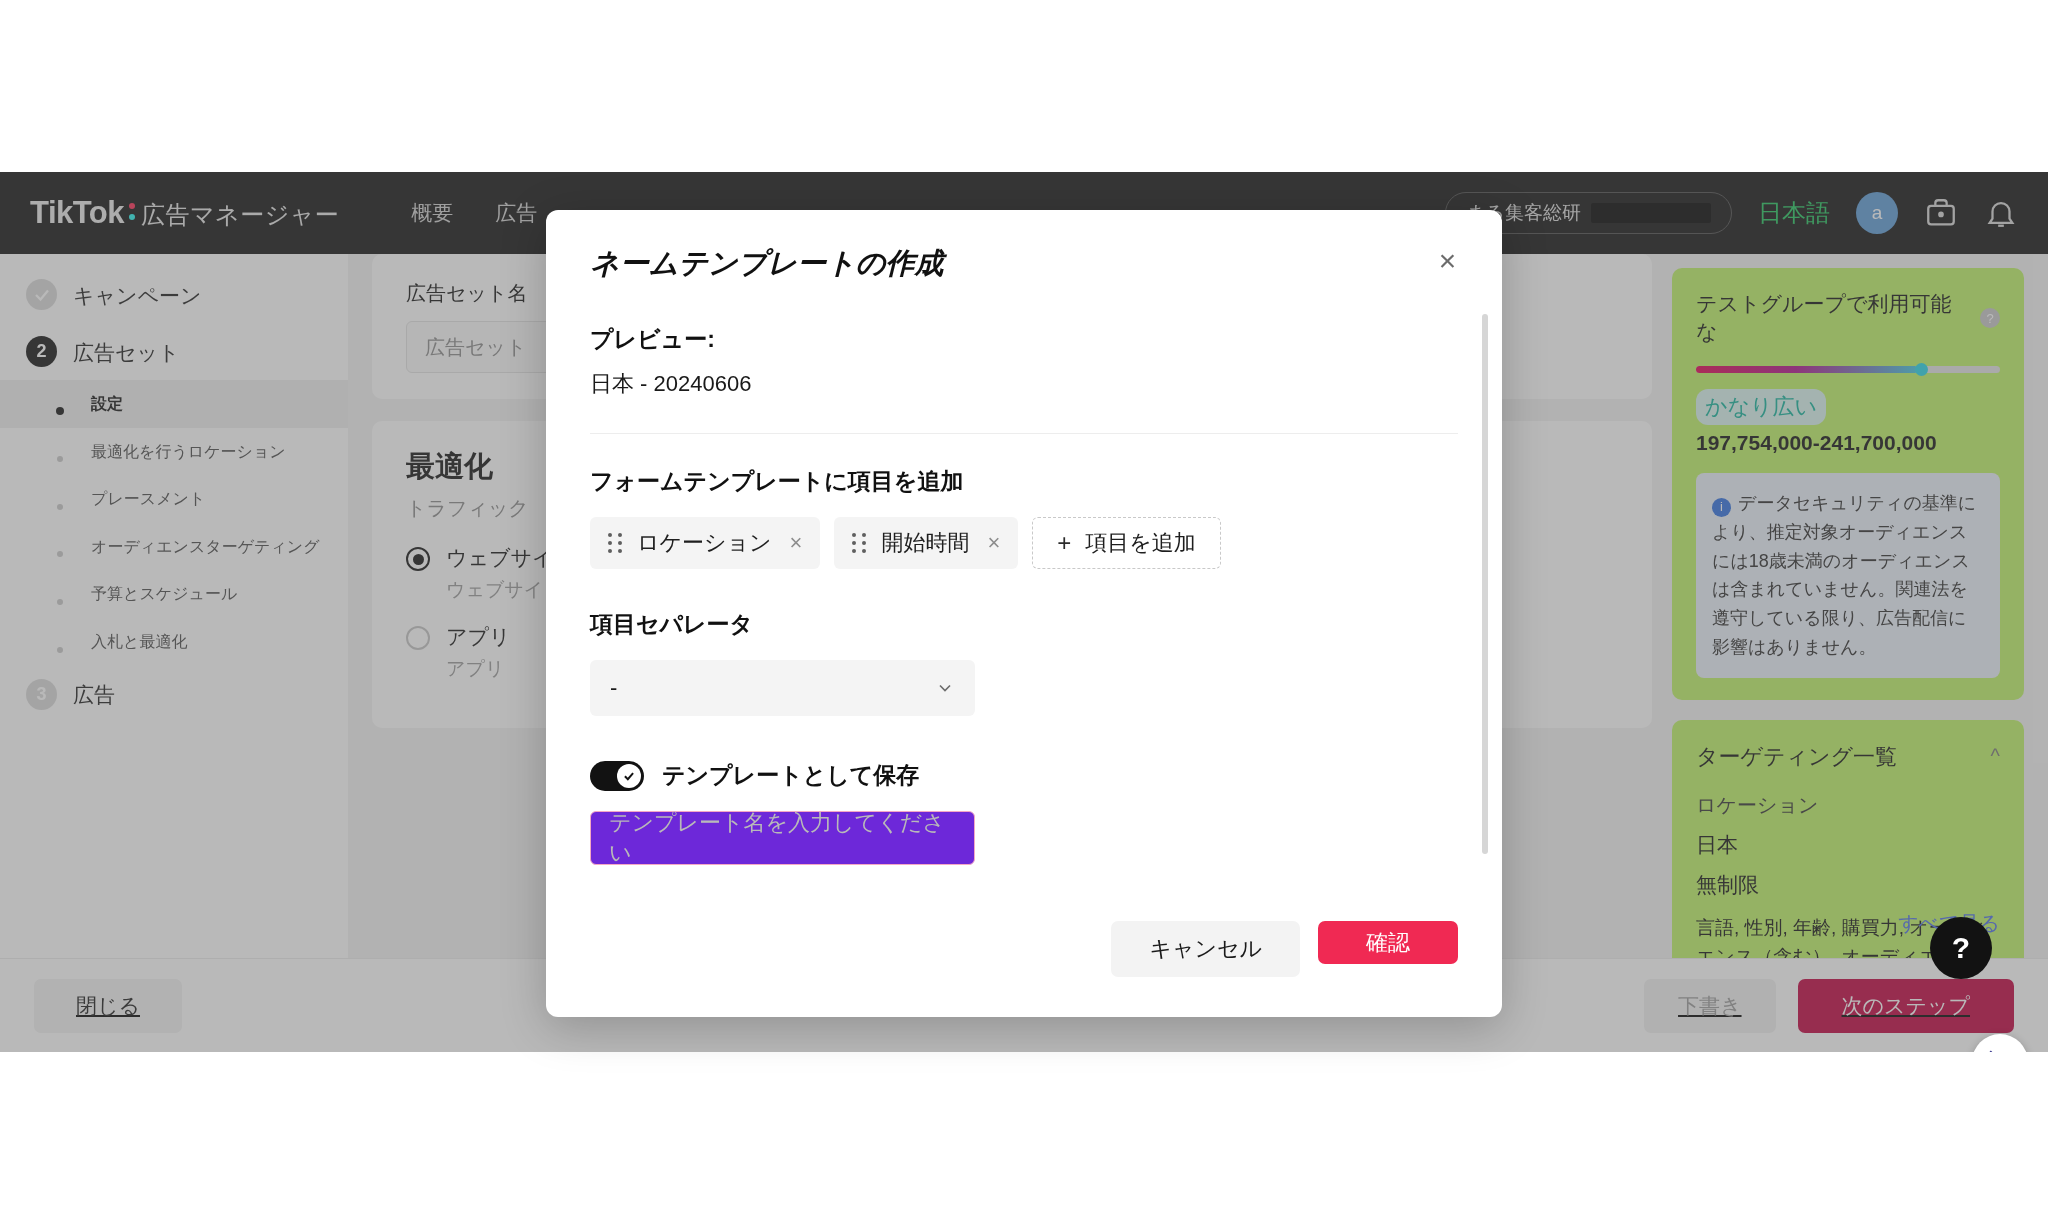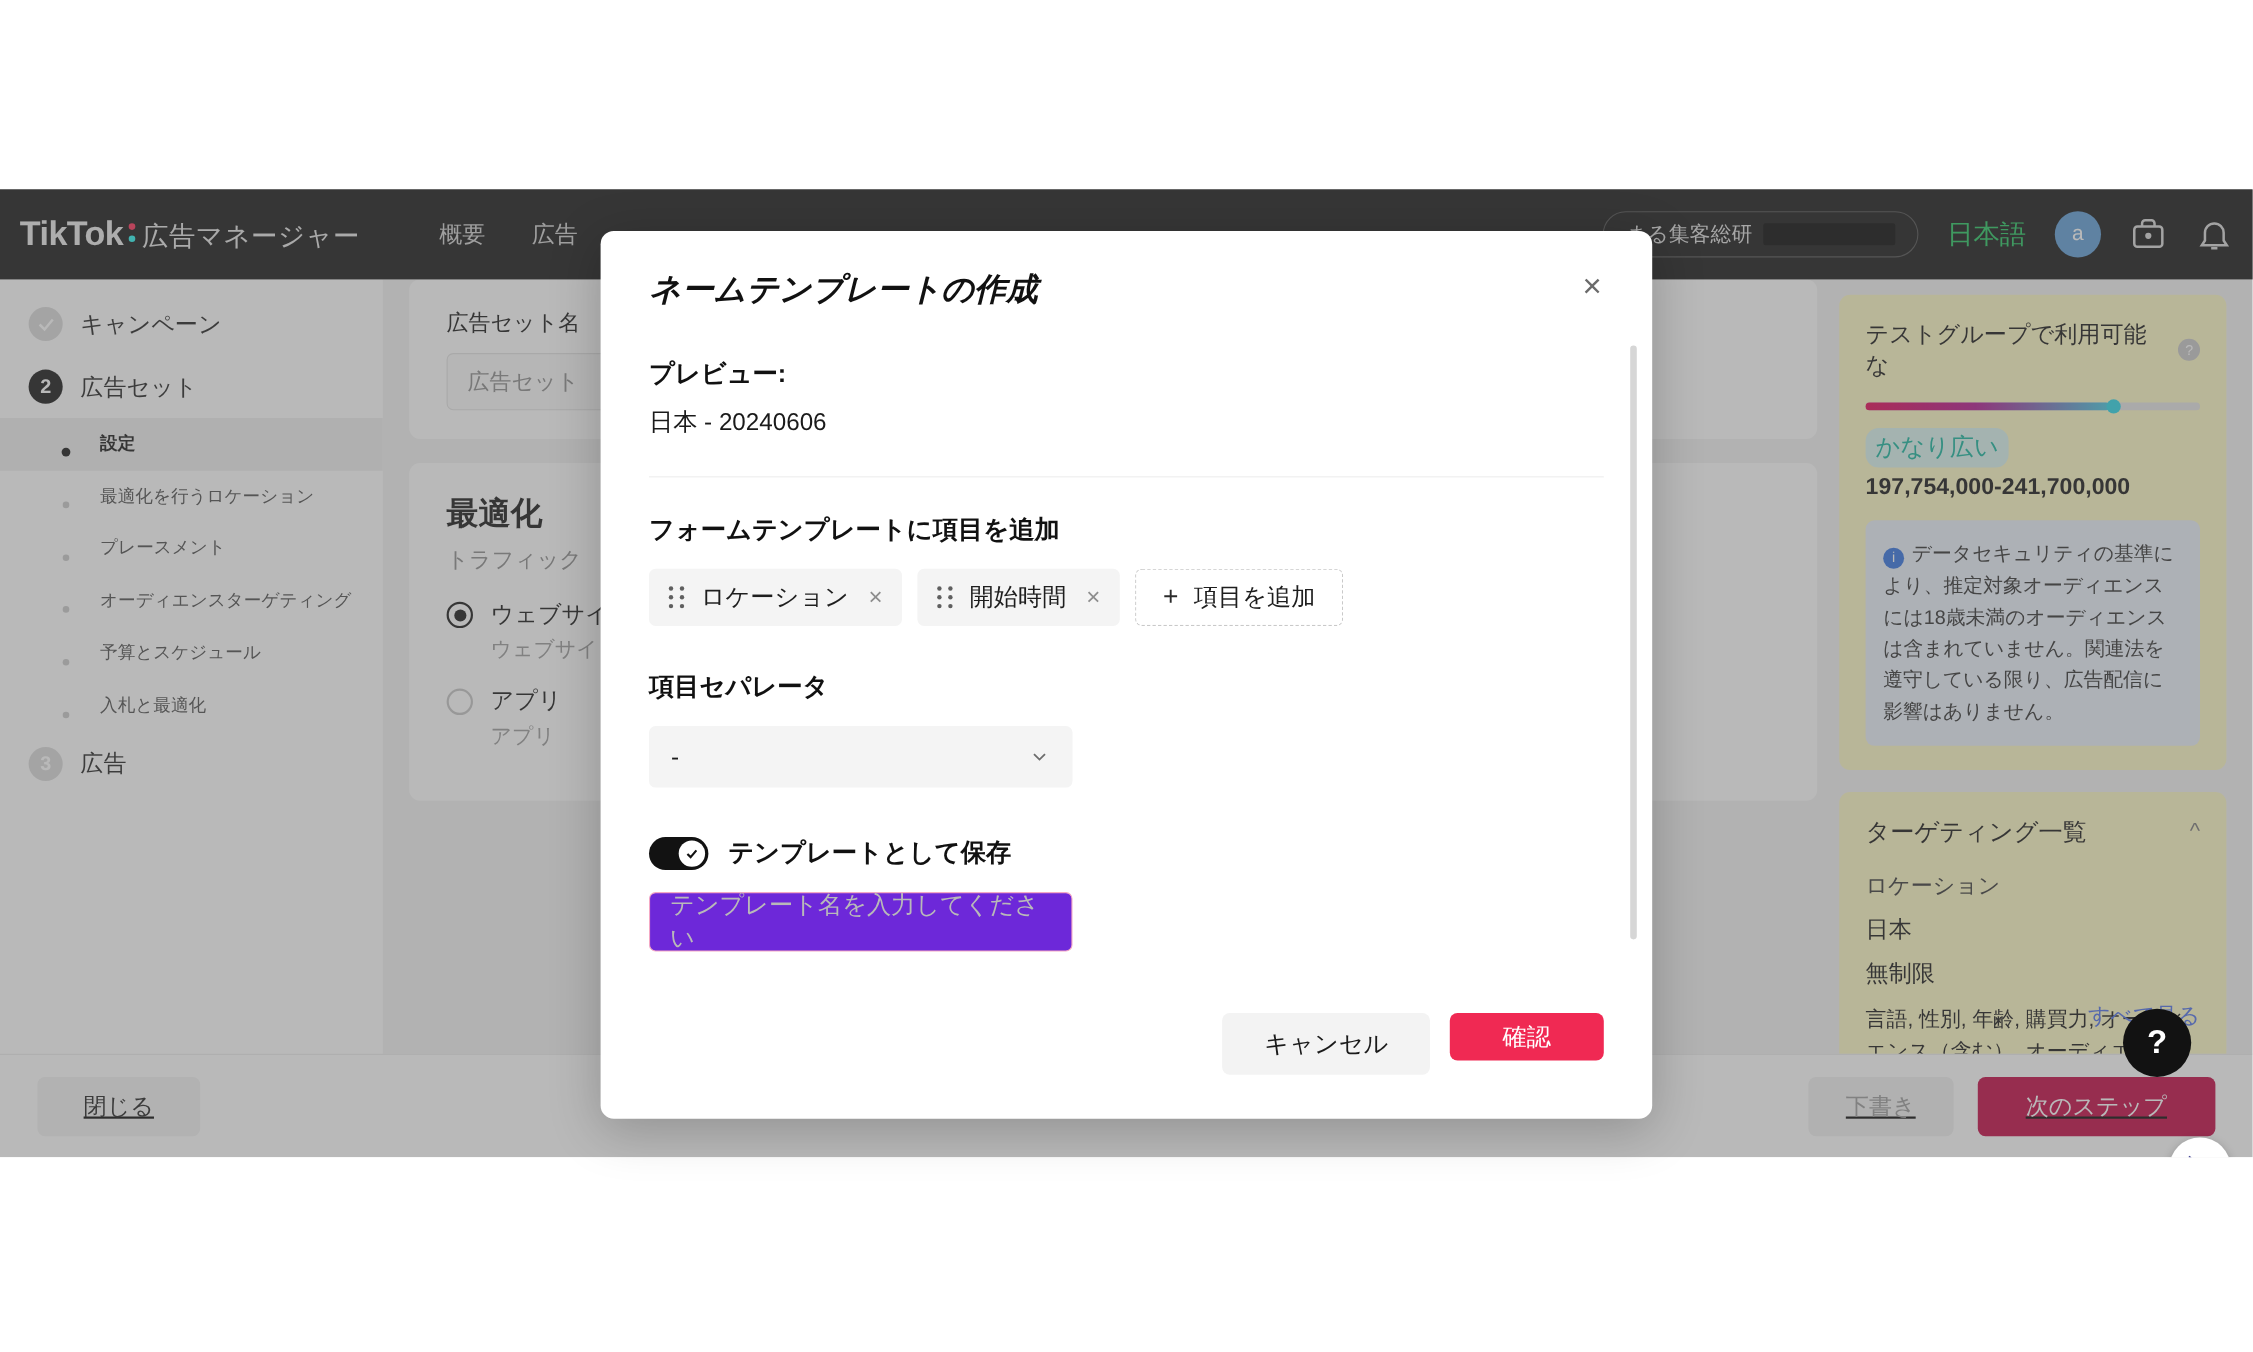--- a/index.html
+++ b/index.html
@@ -27,21 +27,21 @@
     z-index: 60;
     pointer-events: none;
   }
 
   
   .topbar {
     position: absolute; left: 0; top: 0;
     width: 2048px; height: 82px;
     background: #121212;
     display: flex; align-items: center;
-    padding: 0 18px;
+    padding: 0 30px;
     z-index: 10;
   }
   .logo-wrap { display: flex; align-items: baseline; gap: 2px; }
   .logo-tik {
     font-size: 31px; font-weight: bold; color:#e9e9e9;
     letter-spacing: -0.5px;
   }
   .logo-colon {
     display:inline-block; width:7px; height:22px; position:relative; margin:0 3px;
   }
@@ -133,21 +133,21 @@
   .radio.sel i { width:11px; height:11px; border-radius:50%; background:#121212; display:block; }
   .radio-txt-main { font-size:21px; color:#121212; }
   .radio-txt-sub  { font-size:19px; color:#9a9a9a; margin-top:5px; }
 
   
   .rail {
     position:absolute; left: 1672px; top: 96px;
     width: 352px;
   }
   .rail-card {
-    background:#fef9c3; border-radius:10px; padding: 22px 24px; margin-bottom: 20px;
+    background:#bef264; border-radius:10px; padding: 22px 24px; margin-bottom: 20px;
   }
   .rail-title { font-size:21px; color:#111; display:flex; align-items:center; gap:10px; }
   .q-mini {
     width:20px;height:20px;border-radius:50%;background:#c6c6c6;color:#fff;
     font-size:13px;display:flex;align-items:center;justify-content:center;
   }
   .reach-bar {
     position:relative; height:7px; border-radius:4px; margin: 20px 0 6px;
     background:#e3e3e3;
   }

